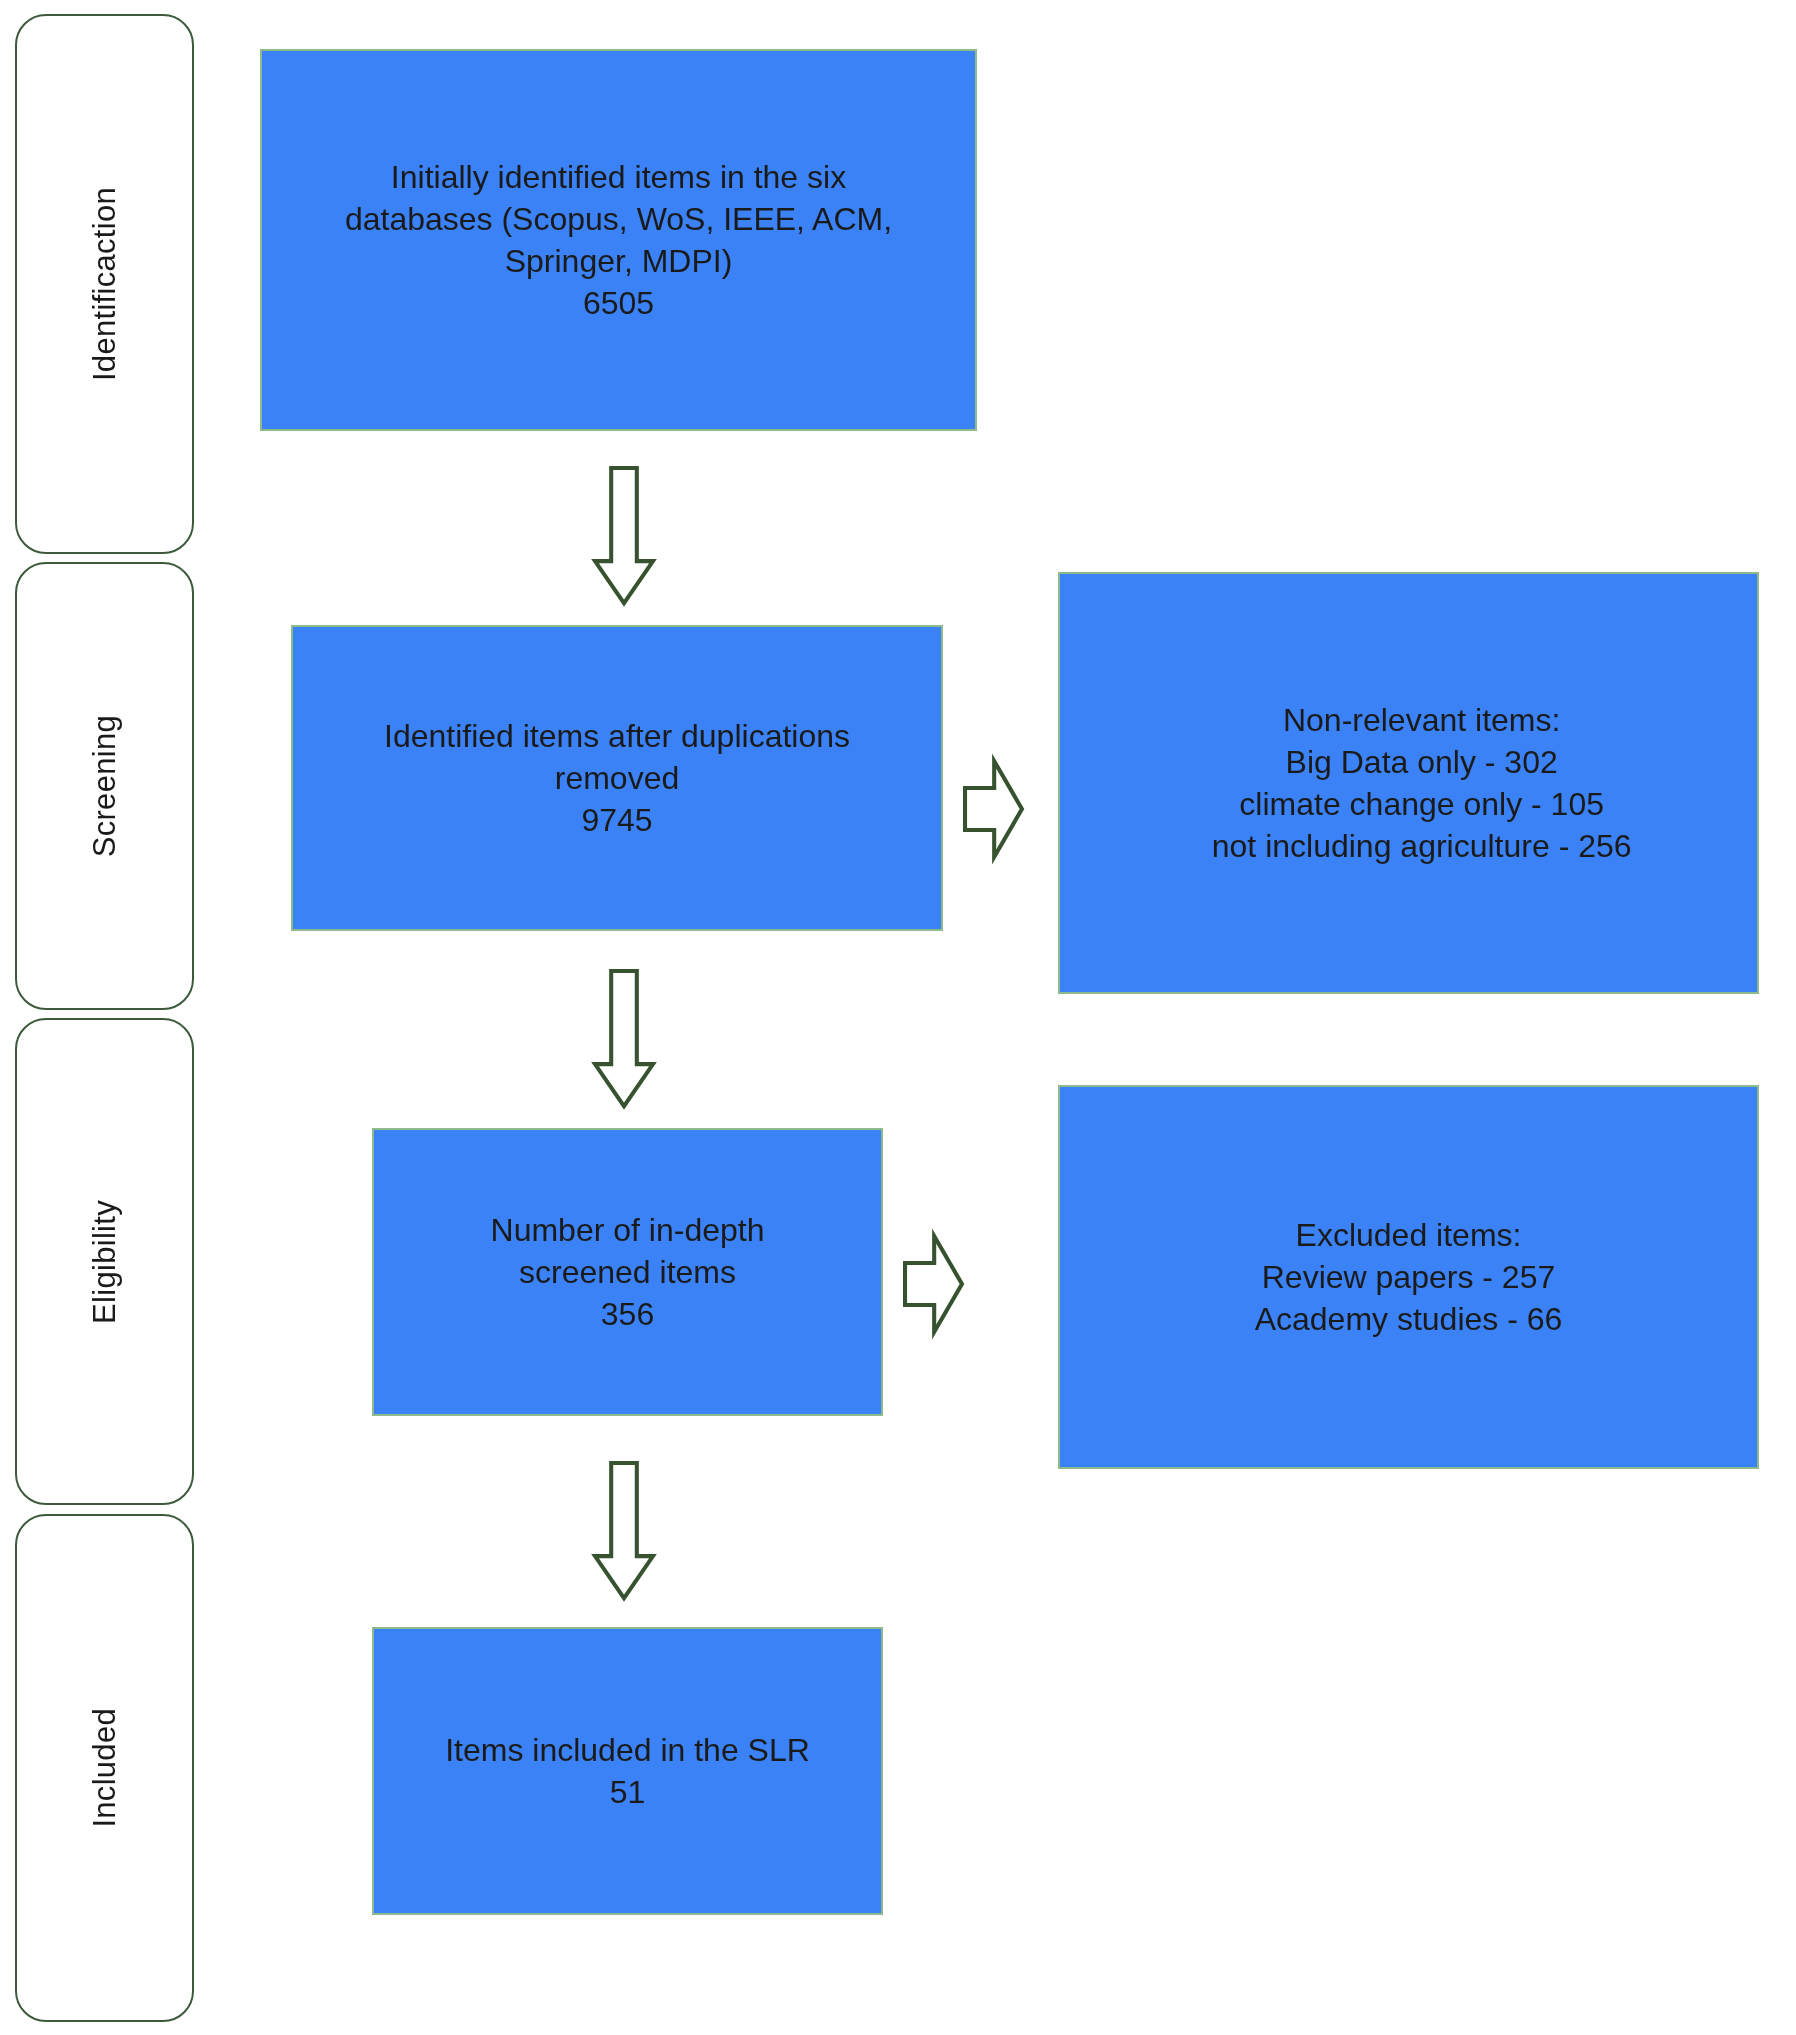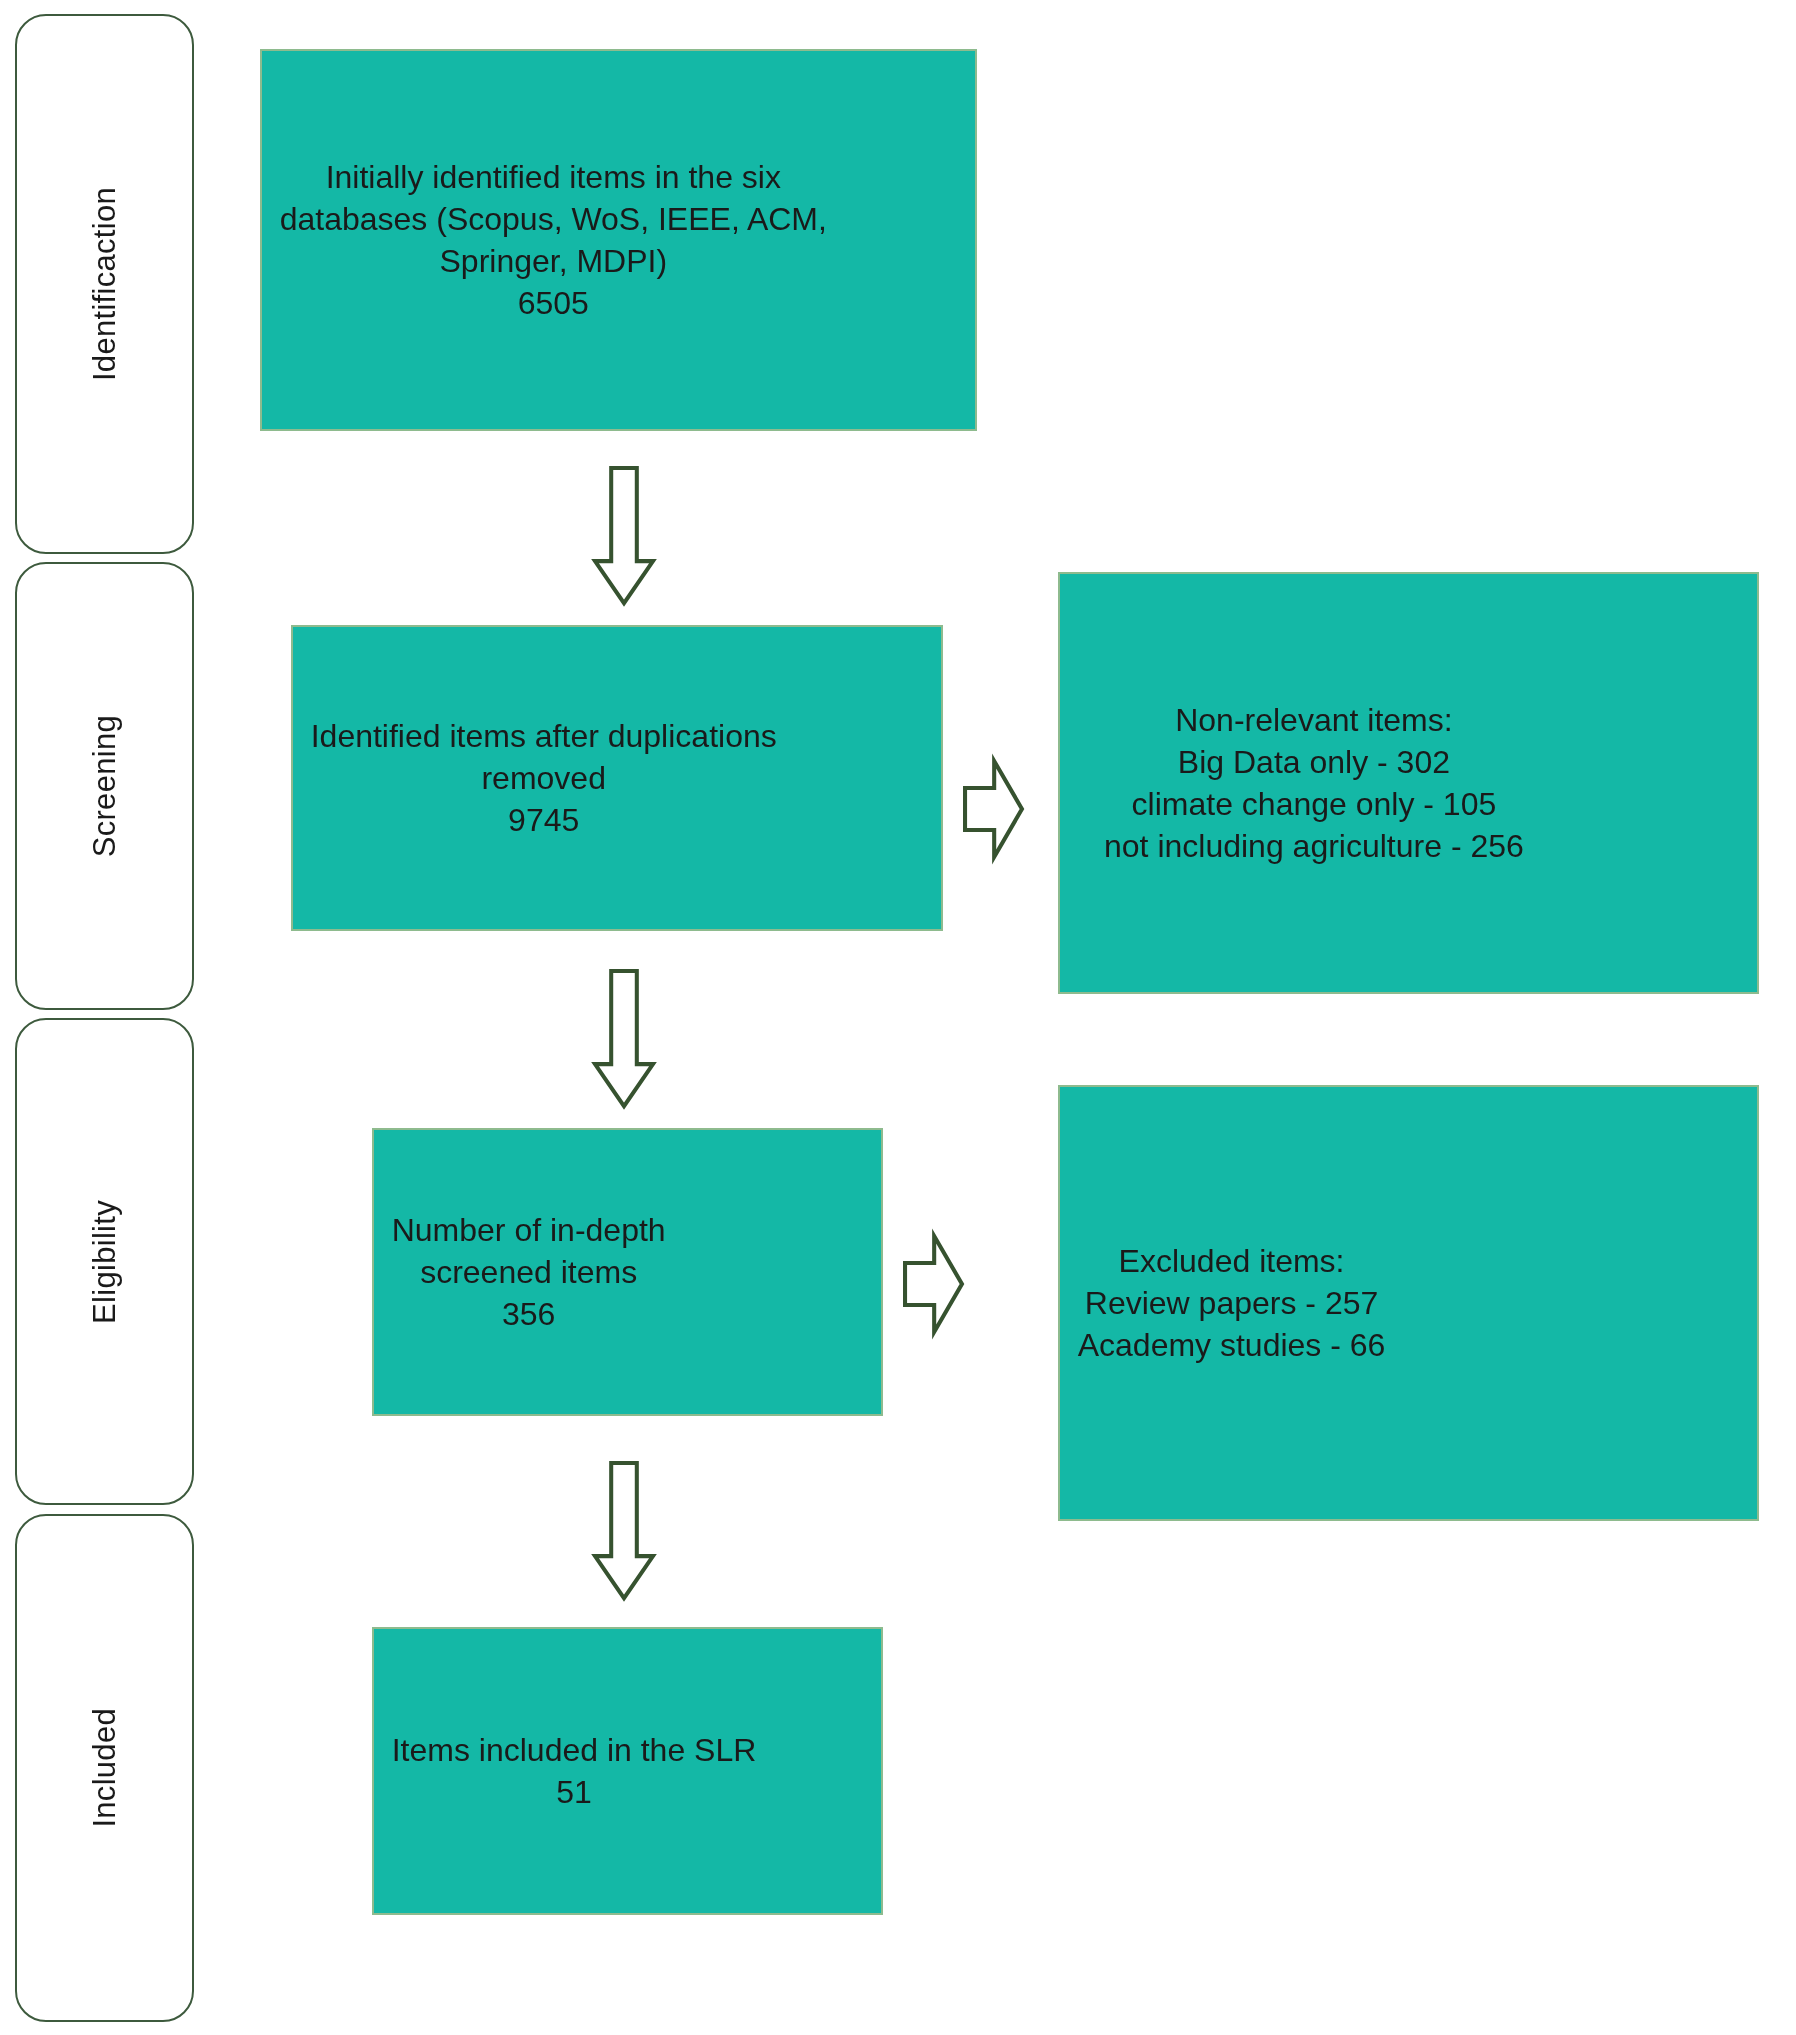--- a/index.html
+++ b/index.html
@@ -31,23 +31,24 @@
     letter-spacing:0.3px;
     white-space:nowrap;
     font-family:"Liberation Sans", sans-serif;
   }
 
   
   .fbox{
     position:absolute;
     box-sizing:border-box;
     border:2.7px solid #8ebb8e;
-    background:#14b8a6;
+    background:#3b82f6;
     display:flex;
     align-items:center;
+    justify-content:center;
     padding:9.5px 17.7px;
   }
   .fbox .ftext{
     text-align:center;
     font-size:32px;
     line-height:1.32;
     color:#1a1a1a;
     white-space:pre-line;
     font-family:"Liberation Sans", sans-serif;
   }
@@ -107,21 +108,21 @@
 51</div>
   </div>
 
   <div class="fbox" style="left:1058px;top:572px;width:701px;height:422px;padding-left:44px;">
     <div class="ftext">Non-relevant items:
 Big Data only - 302
 climate change only - 105
 not including agriculture - 256</div>
   </div>
 
-  <div class="fbox" style="left:1058px;top:1085px;width:701px;height:436px;">
+  <div class="fbox" style="left:1058px;top:1085px;width:701px;height:384px;">
     <div class="ftext">Excluded items:
 Review papers - 257
 Academy studies - 66</div>
   </div>
 
   <div class="arrow" style="left:593px;top:466px;width:62px;height:140px;">
     <svg viewBox="0 0 92 206" preserveAspectRatio="none">
       <polygon points="27,3 65,3 65,140 89,140 46,202 3,140 27,140"></polygon>
     </svg>
   </div>

